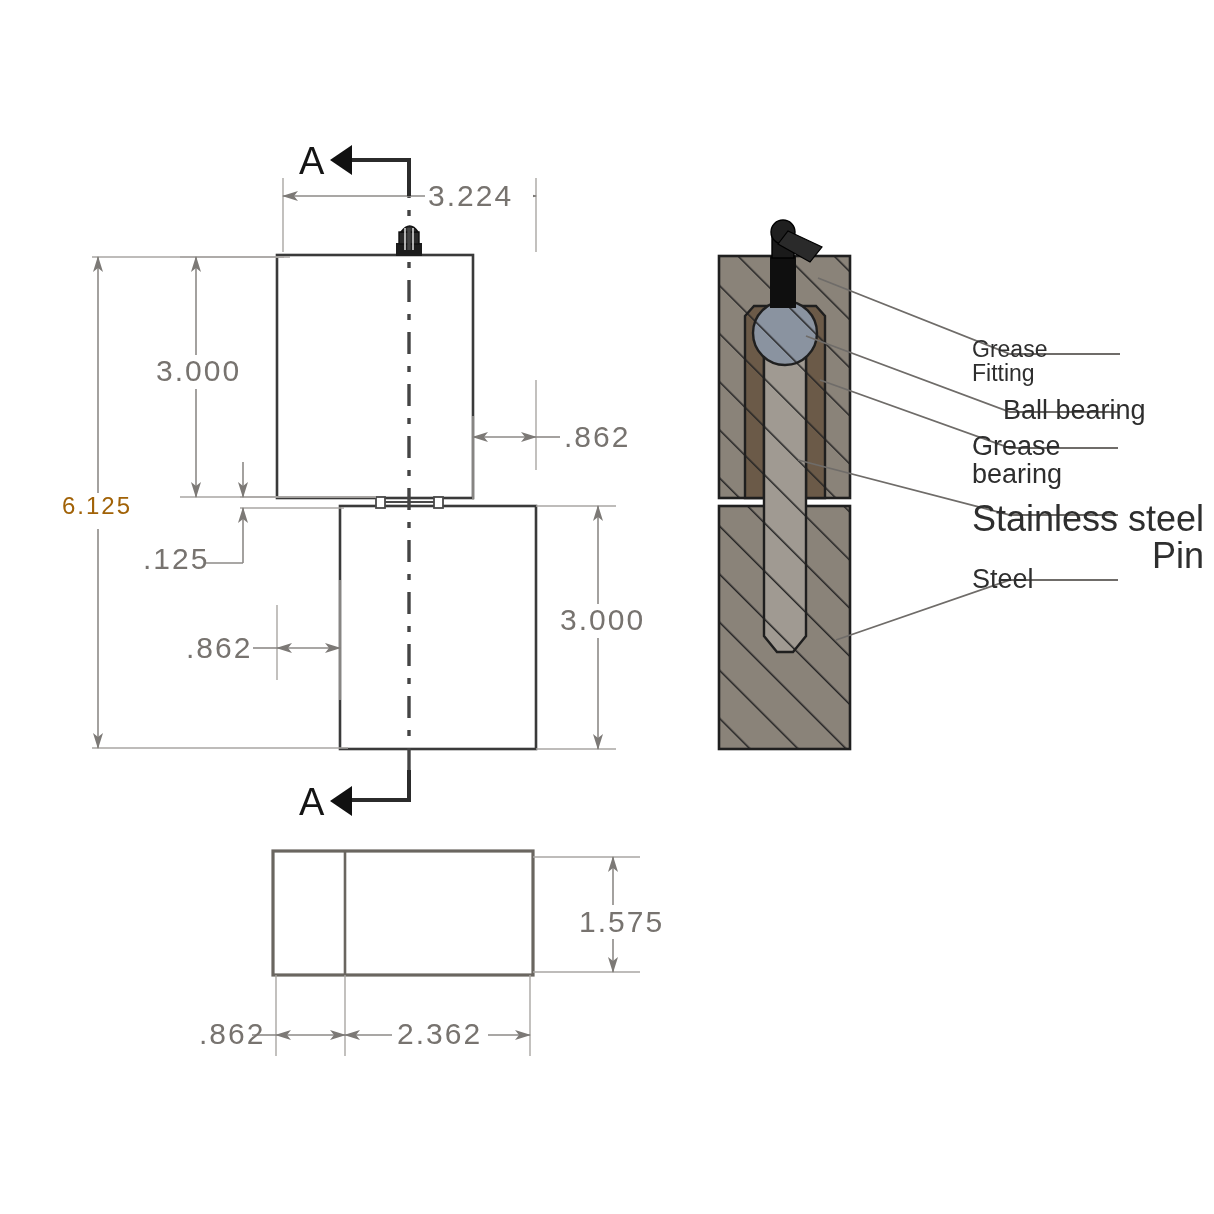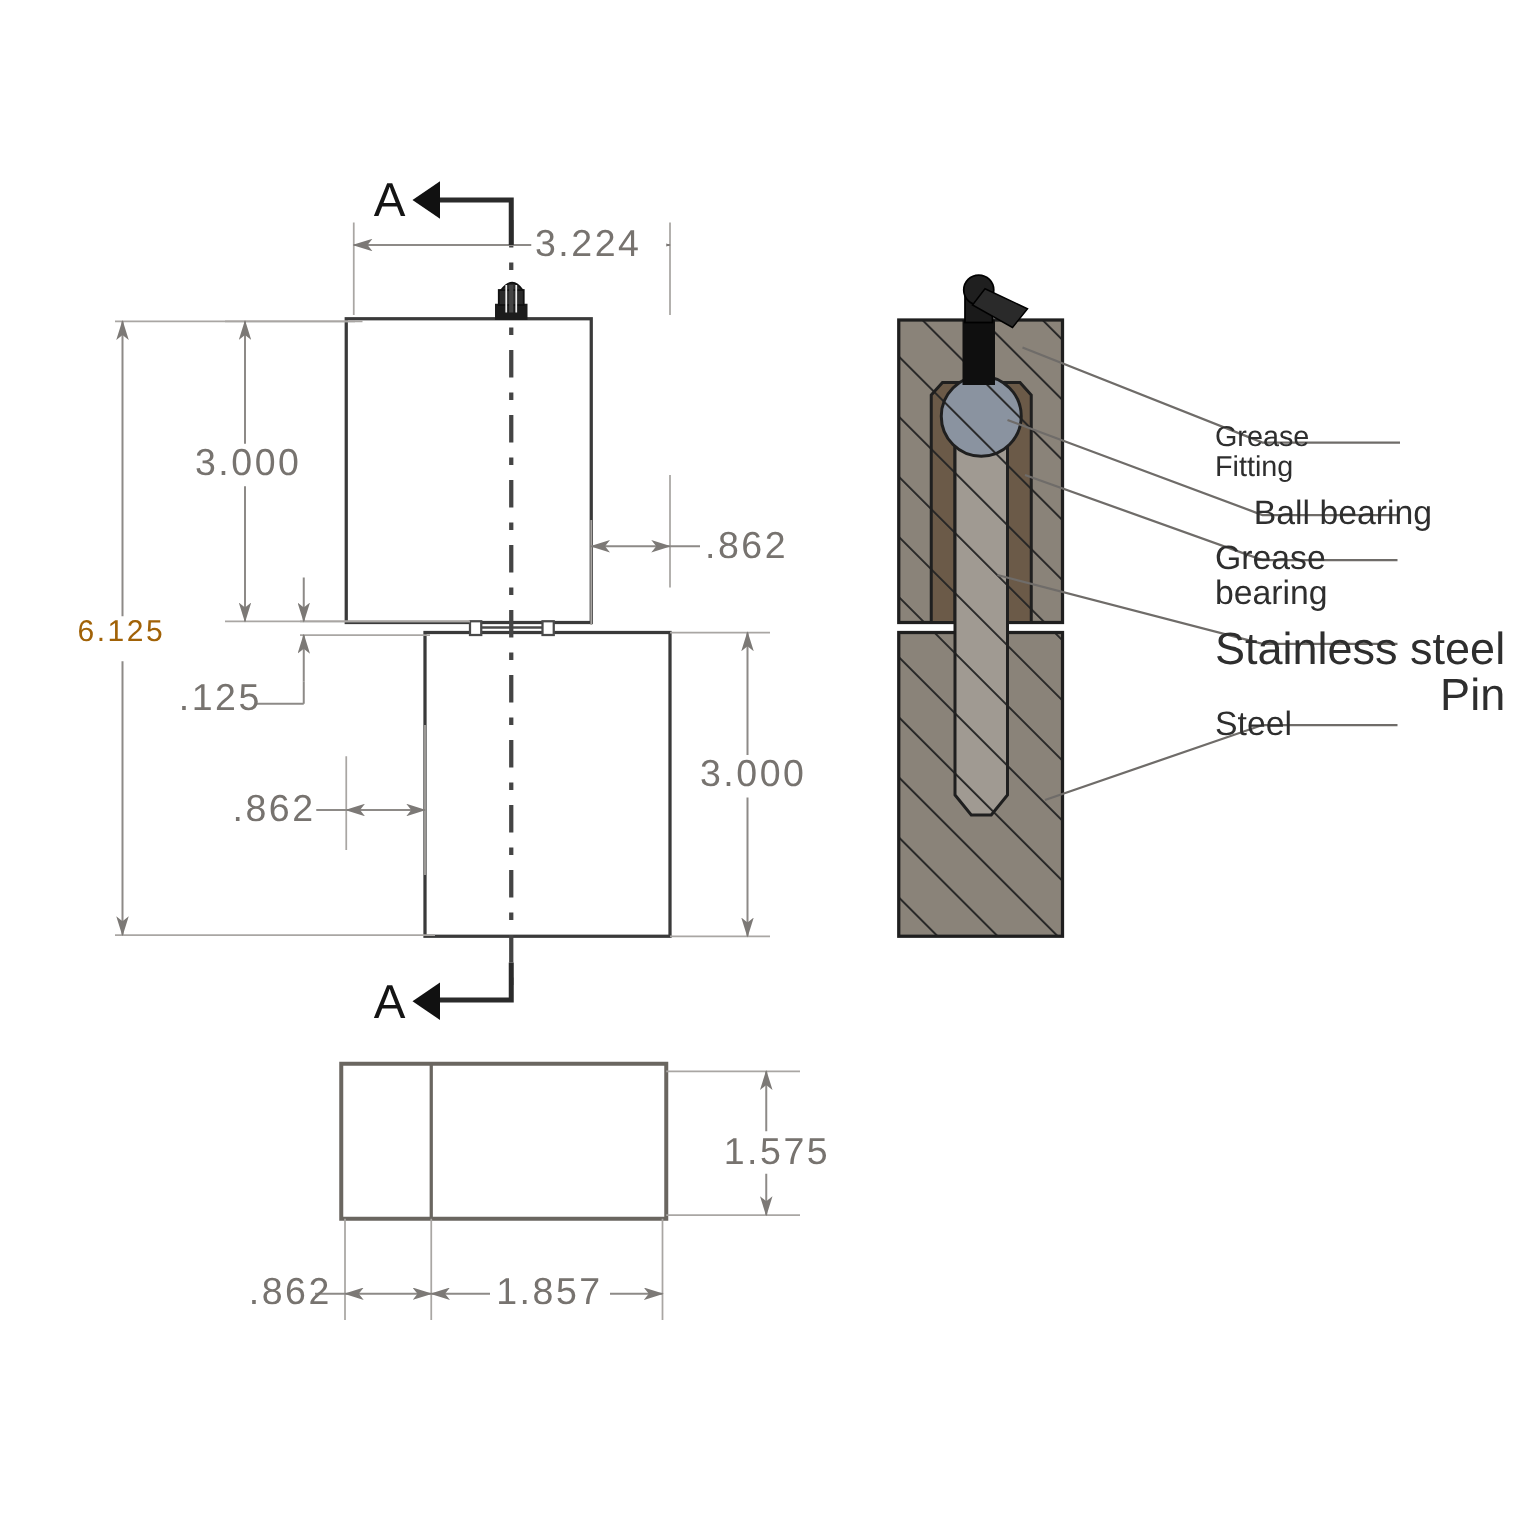--- a/index.html
+++ b/index.html
@@ -234,21 +234,21 @@
   <div style="position:absolute;left:186px;top:631px;font-size:30px;color:#77736f;letter-spacing:2px;">.862</div>
 
   <div style="position:absolute;left:299px;top:140px;font-size:38px;color:#141414;">A</div>
 
   <div style="position:absolute;left:299px;top:781px;font-size:38px;color:#141414;">A</div>
 
   <div style="position:absolute;left:579px;top:905px;font-size:30px;color:#77736f;letter-spacing:2px;">1.575</div>
 
   <div style="position:absolute;left:199px;top:1017px;font-size:30px;color:#77736f;letter-spacing:2px;">.862</div>
 
-  <div style="position:absolute;left:397px;top:1017px;font-size:30px;color:#77736f;letter-spacing:2px;">1.857</div>
+  <div style="position:absolute;left:397px;top:1017px;font-size:30px;color:#77736f;letter-spacing:2px;">2.362</div>
 
 
   <div style="position:absolute;left:972px;top:338px;font-size:23px;color:#2e2e2e;line-height:1.04;">
     <div>Grease</div>
     <div>Fitting</div>
   </div>
 
   <div style="position:absolute;left:972px;top:396px;font-size:27px;color:#2e2e2e;line-height:1.04;margin-left:31px;">
     <div>Ball bearing</div>
   </div>

